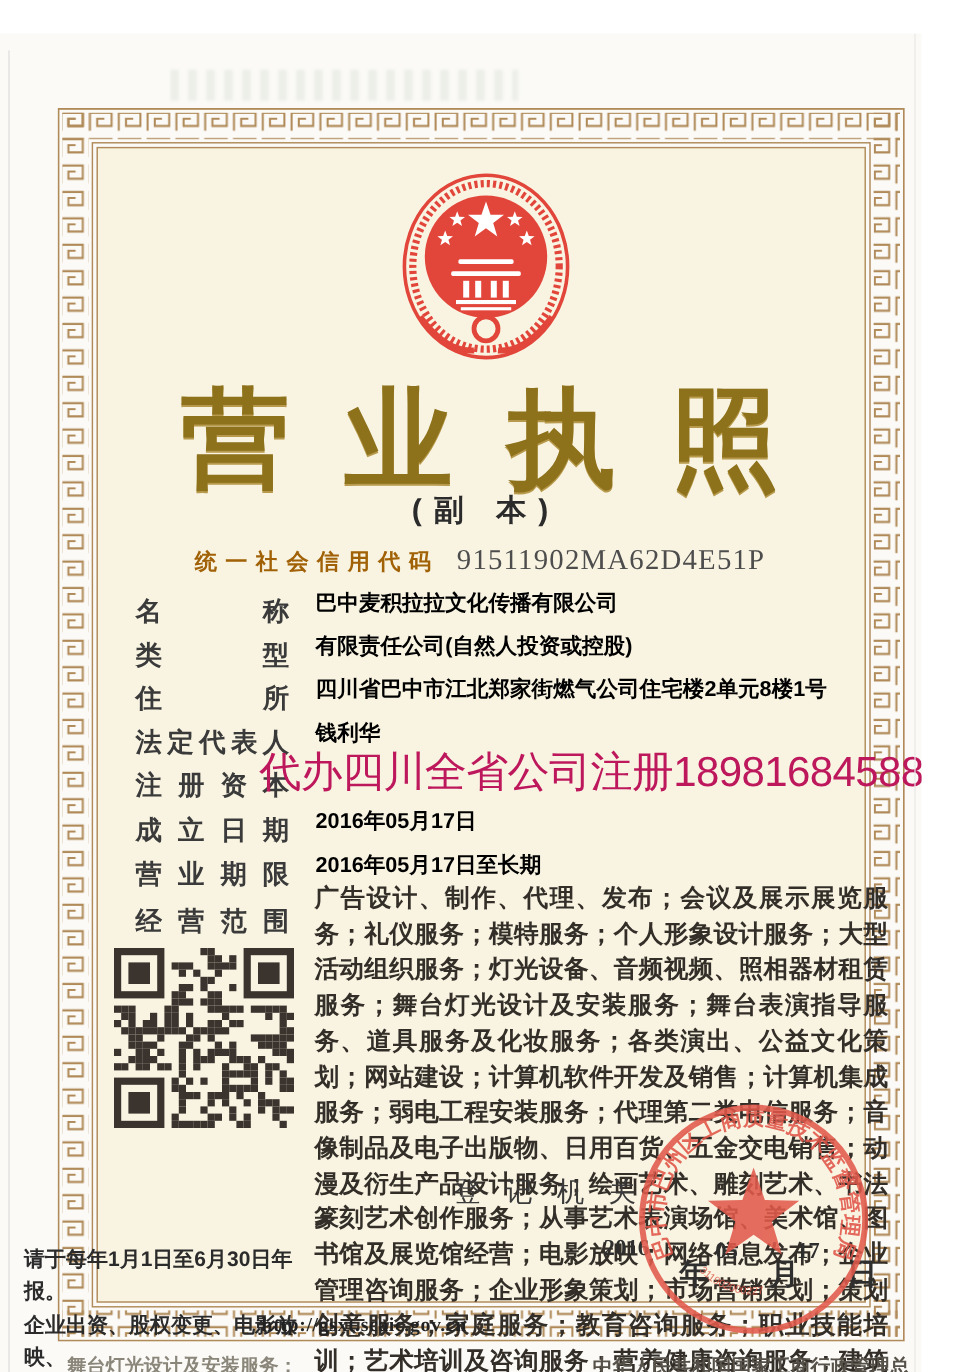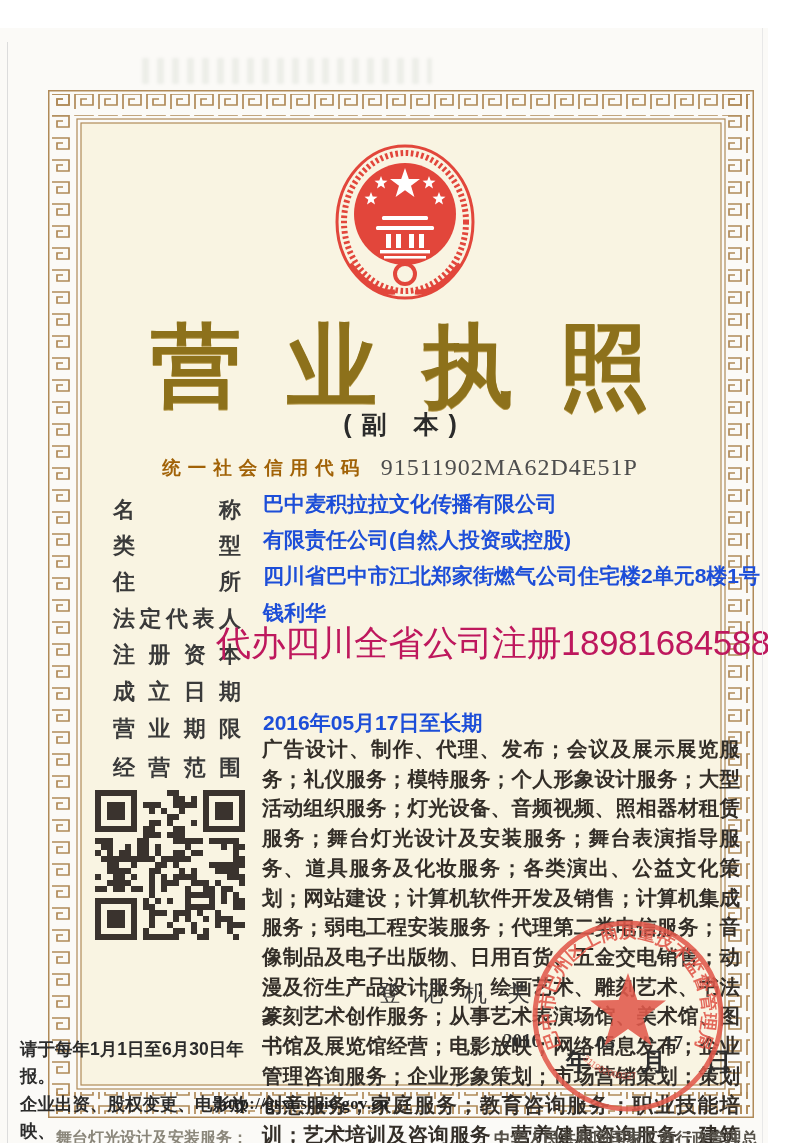--- a/index.html
+++ b/index.html
@@ -32,21 +32,21 @@
   
   .code-line{position:absolute;left:0;top:426px;width:800px;text-align:center;white-space:nowrap;}
   .code-label{display:inline-block;font-size:18.5px;font-weight:700;color:#a16207;letter-spacing:7px;vertical-align:middle;}
   .code-value{display:inline-block;font-size:24px;color:#4d4d4d;letter-spacing:1px;margin-left:10px;vertical-align:middle;
     font-family:"Liberation Serif","DejaVu Serif",serif;}
   
   .fields{position:absolute;left:113px;top:462px;width:640px;}
   .frow{position:absolute;left:0;display:flex;}
   .flabel{width:128px;display:flex;justify-content:space-between;
     font-size:22px;font-weight:600;color:#3a3a3a;padding-top:5px;}
-  .fvalue{margin-left:22px;font-size:21px;font-weight:600;color:#1d4ed8;white-space:nowrap;}
+  .fvalue{margin-left:22px;font-size:18px;font-weight:600;color:#000000;white-space:nowrap;}
   .scope{position:absolute;left:262px;top:706px;width:478px;
     font-size:20.5px;line-height:29.7px;font-weight:600;color:#332e28;text-align:justify;}
   
   .watermark{position:absolute;left:216px;top:592px;font-size:35px;font-weight:400;
     color:#be185d;white-space:nowrap;letter-spacing:-.5px;}
   
   .qr{position:absolute;left:95px;top:762px;width:150px;height:150px;}
   
   .reg-auth{position:absolute;left:378px;top:950px;font-size:23px;font-weight:400;color:#3a3a3a;
     letter-spacing:20px;white-space:nowrap;}
@@ -156,20 +156,21 @@
           <span>本</span>
         </div>
     </div>
     <div class="frow" style="top:182px">
       <div class="flabel">
           <span>成</span>
           <span>立</span>
           <span>日</span>
           <span>期</span>
         </div>
+      <div class="fvalue">2016年05月17日</div>
     </div>
     <div class="frow" style="top:219px">
       <div class="flabel">
           <span>营</span>
           <span>业</span>
           <span>期</span>
           <span>限</span>
         </div>
       <div class="fvalue">2016年05月17日至长期</div>
     </div>

